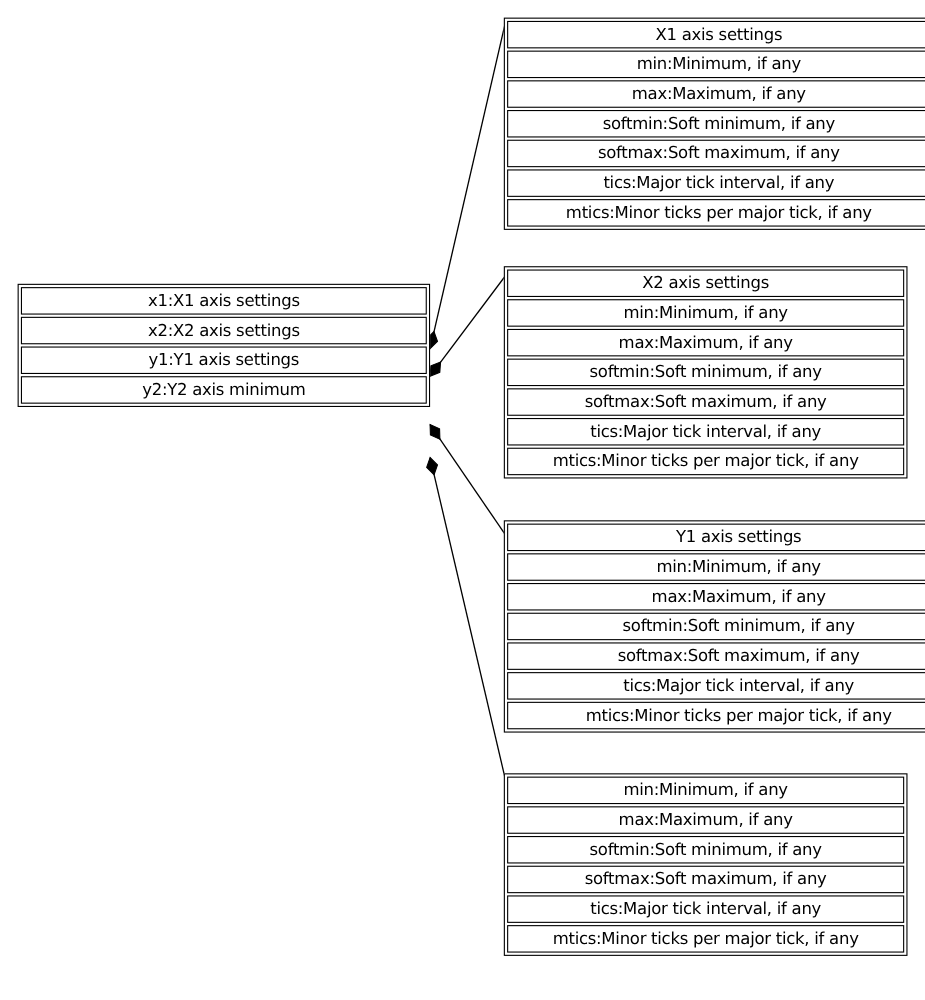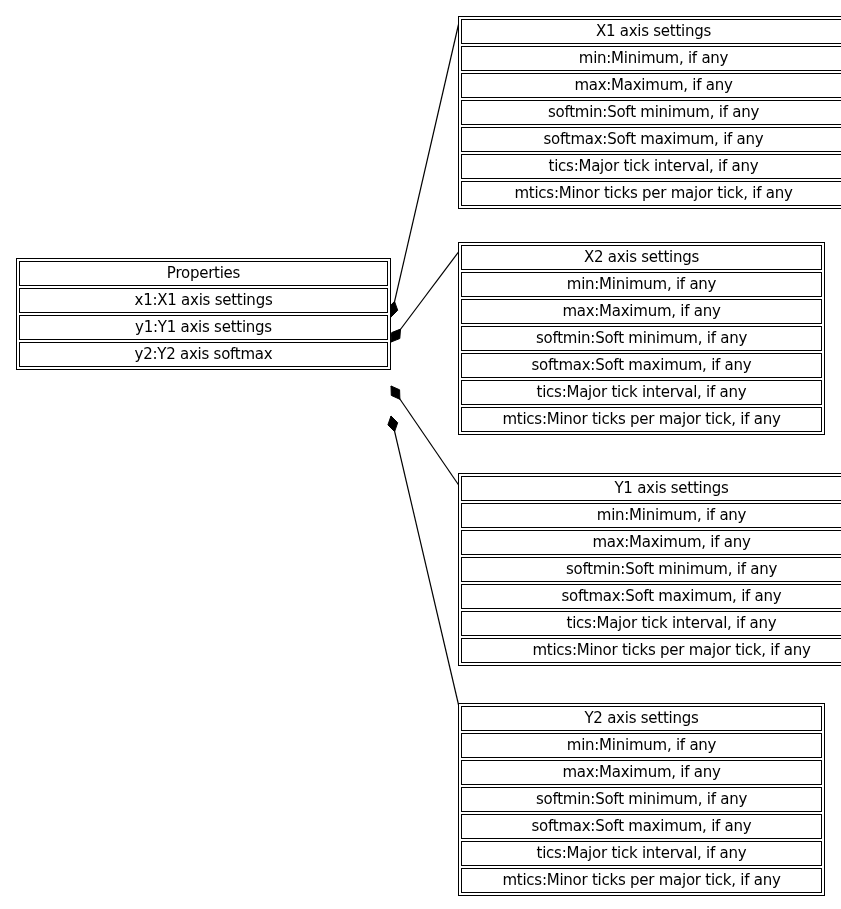--- a/index.html
+++ b/index.html
@@ -62,24 +62,24 @@
     <line x1="391" y1="342" x2="460" y2="250"></line>
     <line x1="391" y1="386" x2="460" y2="487"></line>
     <line x1="391" y1="416" x2="460" y2="711"></line>
     <polygon points="391,317 397.7,310.3 394.5,301.4 387.9,308.1"></polygon>
     <polygon points="391,342 399.8,338.5 400.5,329.1 391.7,332.6"></polygon>
     <polygon points="391,386 391.3,395.4 399.9,399.3 399.6,389.8"></polygon>
     <polygon points="391,416 387.9,424.9 394.6,431.6 397.7,422.7"></polygon>
   </svg>
 
   <div class="uml-box box-props">
-    <div class="cell header">Properties</div>
     <div class="cell">x1:X1 axis settings</div>
+    <div class="cell">x2:X2 axis settings</div>
     <div class="cell">y1:Y1 axis settings</div>
-    <div class="cell">y2:Y2 axis softmax</div>
+    <div class="cell">y2:Y2 axis minimum</div>
   </div>
 
   <div class="uml-box box-x1">
     <div class="cell header">X1 axis settings</div>
     <div class="cell">min:Minimum, if any</div>
     <div class="cell">max:Maximum, if any</div>
     <div class="cell">softmin:Soft minimum, if any</div>
     <div class="cell">softmax:Soft maximum, if any</div>
     <div class="cell">tics:Major tick interval, if any</div>
     <div class="cell">mtics:Minor ticks per major tick, if any</div>
@@ -99,21 +99,20 @@
     <div class="cell header">Y1 axis settings</div>
     <div class="cell">min:Minimum, if any</div>
     <div class="cell">max:Maximum, if any</div>
     <div class="cell">softmin:Soft minimum, if any</div>
     <div class="cell">softmax:Soft maximum, if any</div>
     <div class="cell">tics:Major tick interval, if any</div>
     <div class="cell">mtics:Minor ticks per major tick, if any</div>
   </div>
 
   <div class="uml-box box-y2">
-    <div class="cell header">Y2 axis settings</div>
     <div class="cell">min:Minimum, if any</div>
     <div class="cell">max:Maximum, if any</div>
     <div class="cell">softmin:Soft minimum, if any</div>
     <div class="cell">softmax:Soft maximum, if any</div>
     <div class="cell">tics:Major tick interval, if any</div>
     <div class="cell">mtics:Minor ticks per major tick, if any</div>
   </div>
 
 </div>
 

